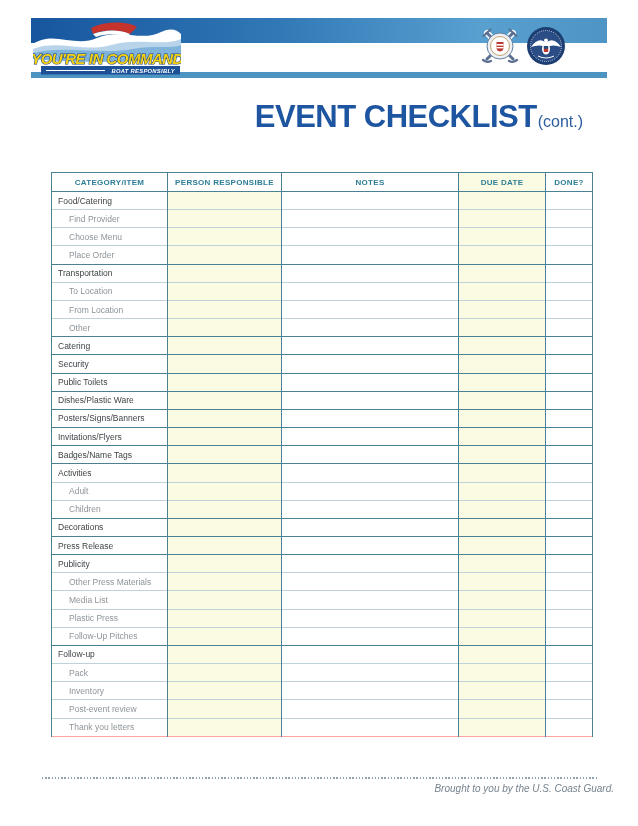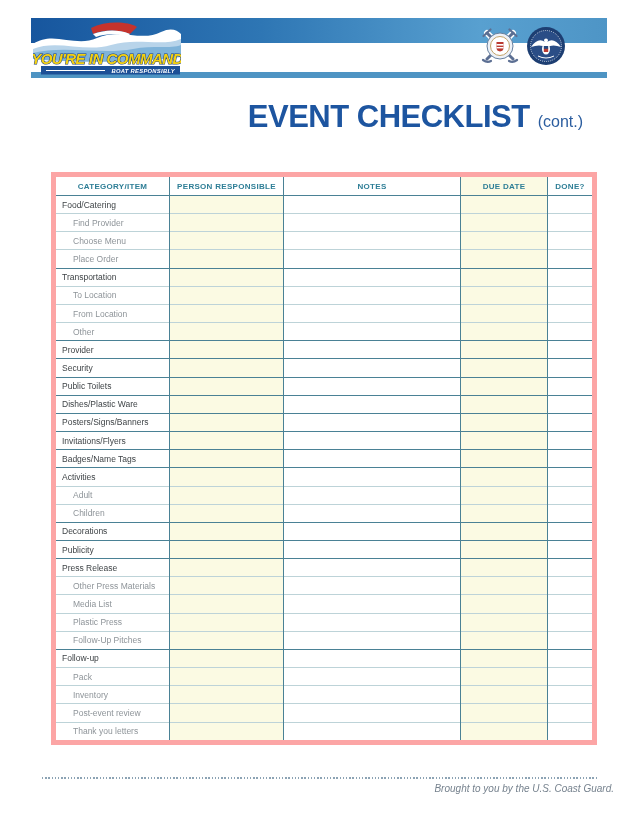--- a/index.html
+++ b/index.html
@@ -12,24 +12,24 @@
   .band-top{position:absolute;left:0;top:0;width:100%;height:25px;
     background:linear-gradient(90deg,#17569e 0%,#2e76b4 40%,#58a0d0 78%,#4e95c6 100%);}
   .band-strip{position:absolute;left:0;top:54px;width:100%;height:6px;background:#4e94c3;}
   .logo{position:absolute;left:2px;top:2px;width:148px;height:58px;}
   .seal{position:absolute;}
   .seal-uscg{left:446px;top:5px;}
   .seal-dhs{left:495px;top:8px;}
   
   .title-row{position:absolute;top:99px;left:0;right:55px;text-align:right;white-space:nowrap;}
   .title-main{font-size:31px;font-weight:bold;color:#1d55a0;letter-spacing:-0.5px;margin-top:32px;}
-  .title-suffix{font-size:16px;color:#2b5d9f;margin-left:8px;}
+  .title-suffix{font-size:16px;color:#2b5d9f;margin-left:1px;}
   
   .table-wrap{position:absolute;left:51px;top:172px;width:541px;}
-  table.checklist{border-collapse:collapse;table-layout:fixed;width:541px;border:5px solid #fca5a5;}
+  table.checklist{border-collapse:collapse;table-layout:fixed;width:541px;border:1px solid #fca5a5;}
   table.checklist th{
     height:18px;padding:0;font-size:8px;font-weight:bold;color:#2e7e96;
     border:1px solid #4a8195;text-align:center;letter-spacing:0.3px;background:#ffffff;
   }
   table.checklist td{
     height:17.16px;padding:0 2px 0 6px;font-size:8.5px;background:#ffffff;
     border-left:1px solid #4a8195;border-right:1px solid #4a8195;
     overflow:hidden;white-space:nowrap;
   }
   tr.category td{border-top:1px solid #4a8195;color:#3f4447;}
@@ -167,21 +167,21 @@
           <td></td>
         </tr>
         <tr class="sub">
           <td class="item">Other</td>
           <td class="yellow"></td>
           <td></td>
           <td class="yellow"></td>
           <td></td>
         </tr>
         <tr class="category">
-          <td class="item">Provider</td>
+          <td class="item">Catering</td>
           <td class="yellow"></td>
           <td></td>
           <td class="yellow"></td>
           <td></td>
         </tr>
         <tr class="category">
           <td class="item">Security</td>
           <td class="yellow"></td>
           <td></td>
           <td class="yellow"></td>
@@ -244,28 +244,28 @@
           <td></td>
         </tr>
         <tr class="category">
           <td class="item">Decorations</td>
           <td class="yellow"></td>
           <td></td>
           <td class="yellow"></td>
           <td></td>
         </tr>
         <tr class="category">
+          <td class="item">Press Release</td>
+          <td class="yellow"></td>
+          <td></td>
+          <td class="yellow"></td>
+          <td></td>
+        </tr>
+        <tr class="category">
           <td class="item">Publicity</td>
-          <td class="yellow"></td>
-          <td></td>
-          <td class="yellow"></td>
-          <td></td>
-        </tr>
-        <tr class="category">
-          <td class="item">Press Release</td>
           <td class="yellow"></td>
           <td></td>
           <td class="yellow"></td>
           <td></td>
         </tr>
         <tr class="sub">
           <td class="item">Other Press Materials</td>
           <td class="yellow"></td>
           <td></td>
           <td class="yellow"></td>

